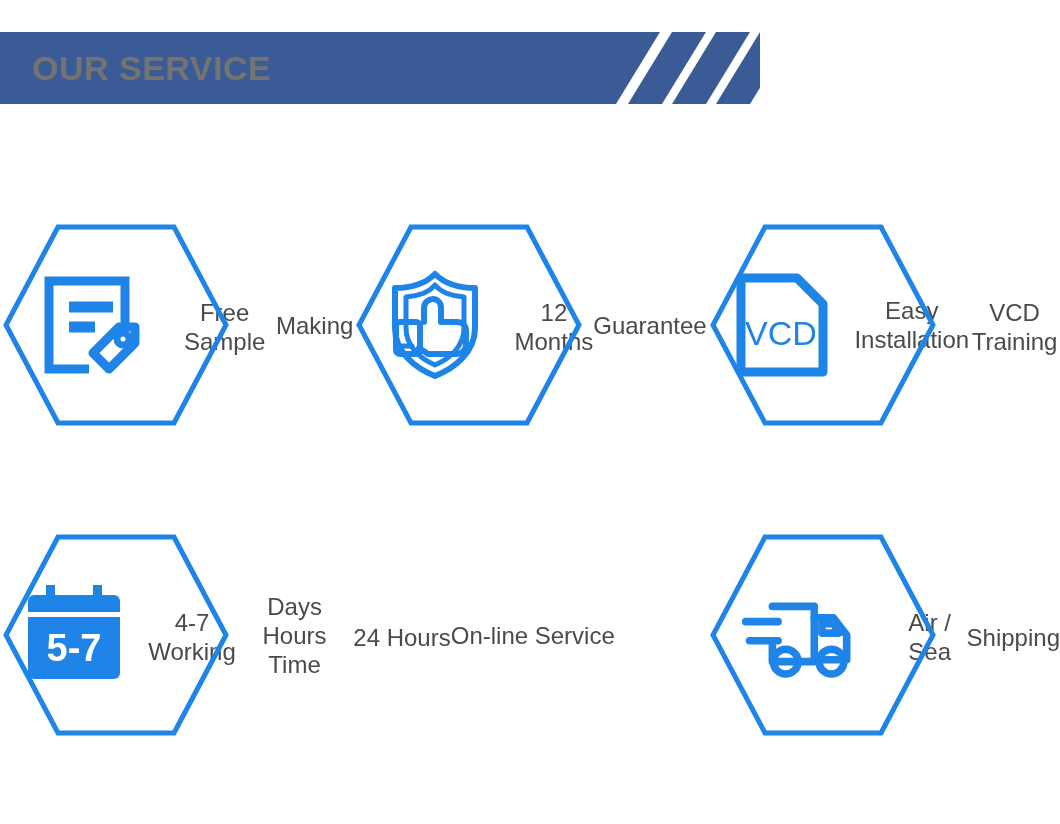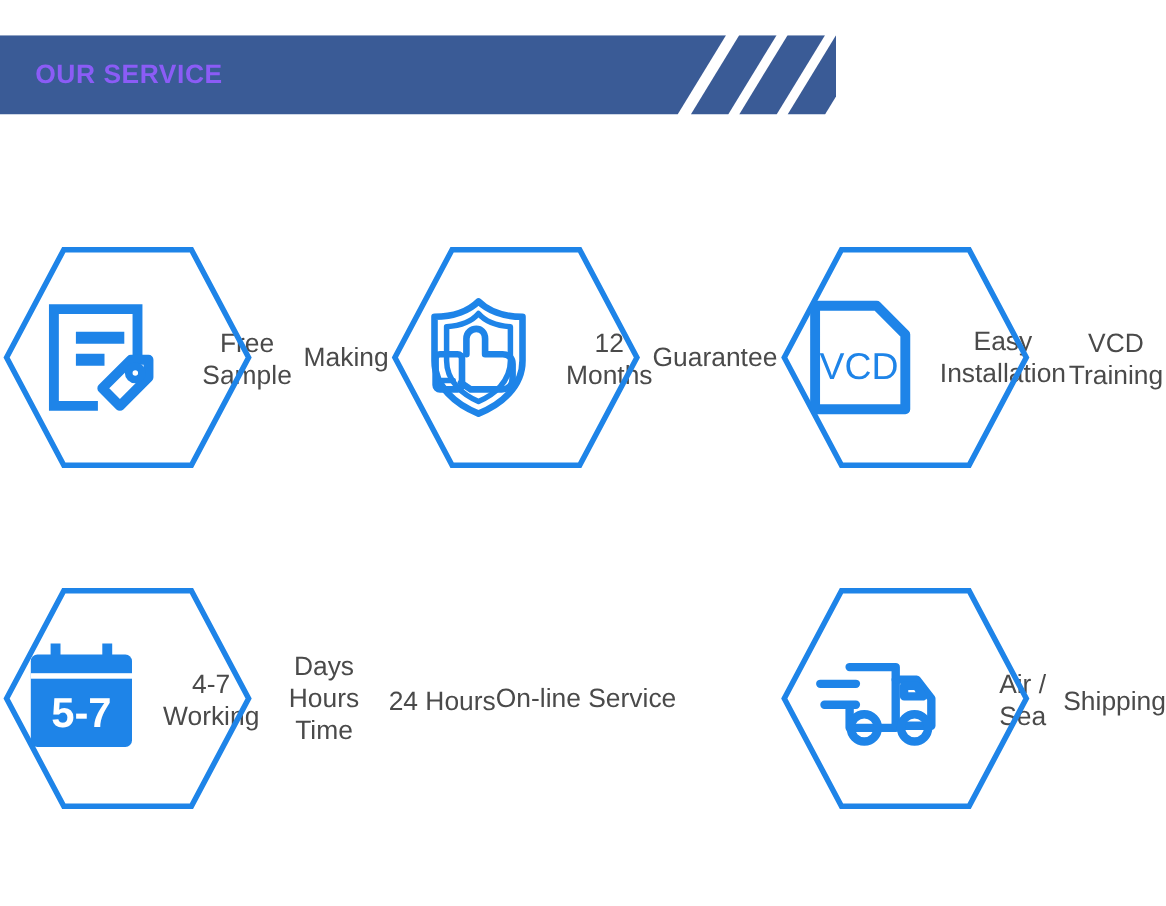--- a/index.html
+++ b/index.html
@@ -25,22 +25,22 @@
   }
   .banner-svg {
     display: block;
   }
   .banner-title {
     position: absolute;
     left: 32px;
     top: 0;
     height: 60px;
     line-height: 72px;
-    color: #8b5cf6;
-    font-size: 24px;
+    color: #737373;
+    font-size: 34px;
     font-weight: bold;
     letter-spacing: 0.5px;
     white-space: nowrap;
   }
 
   
   .grid {
     position: absolute;
     left: 0;
     top: 170px;

